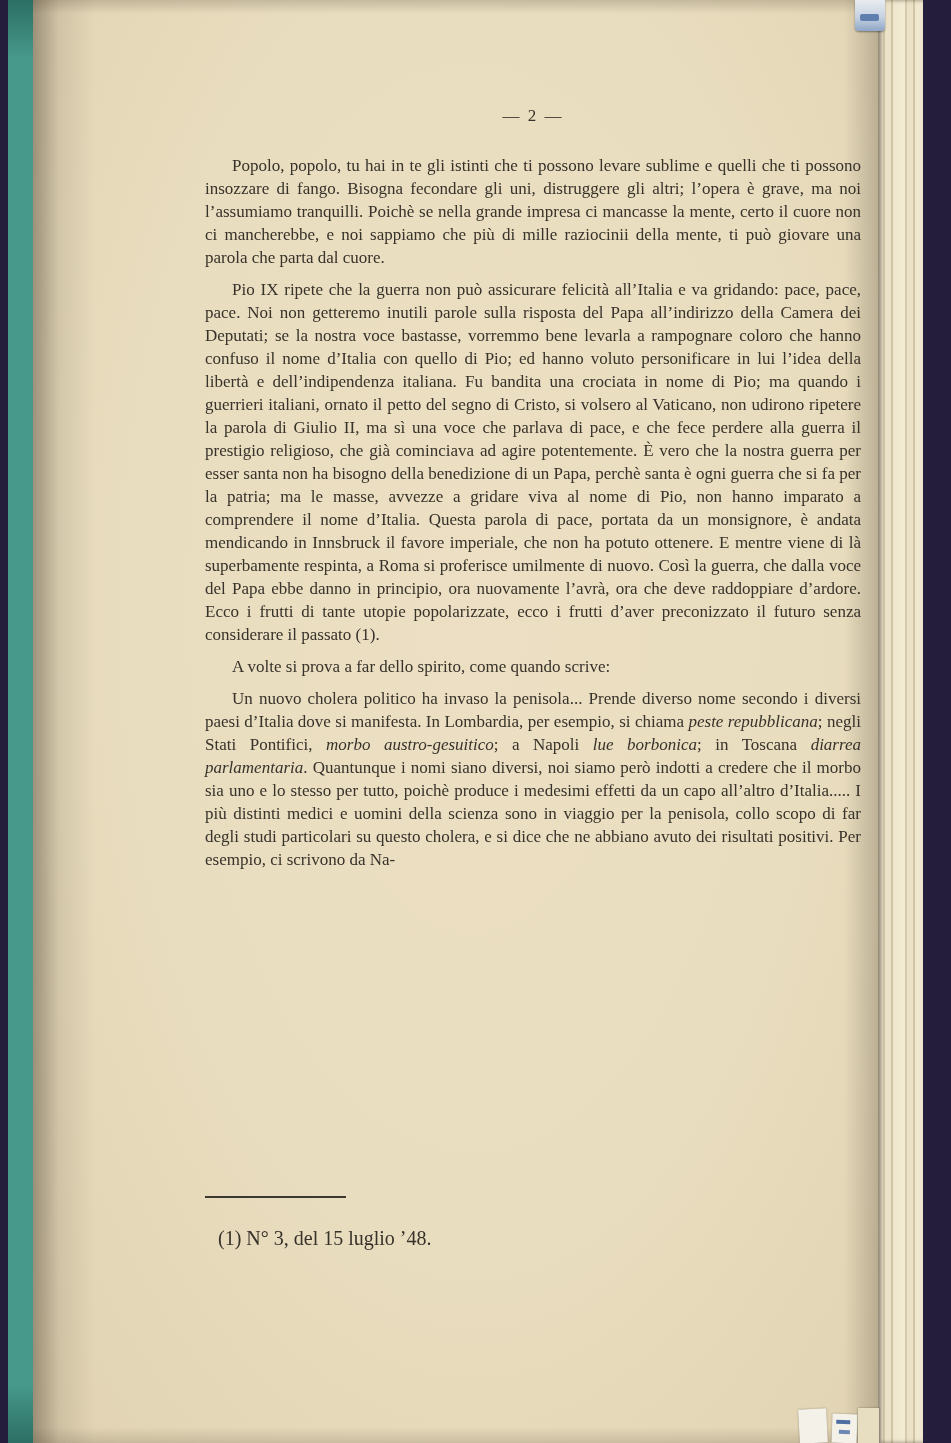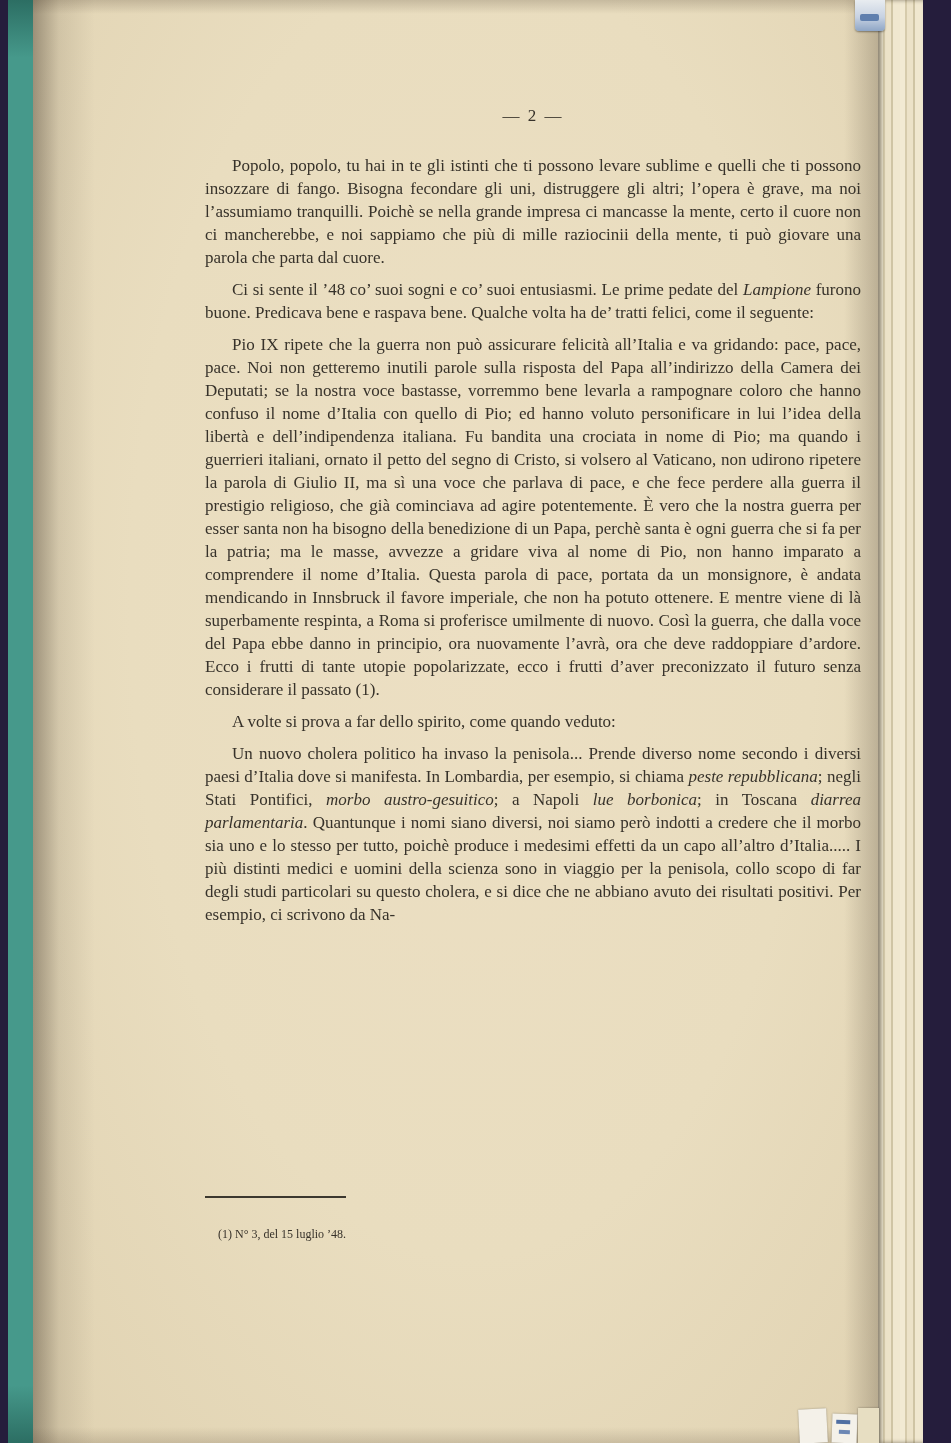--- a/index.html
+++ b/index.html
@@ -35,21 +35,21 @@
   .text-area{
     position:absolute;left:172px;top:104px;width:656px;
     font-size:17px;line-height:23px;text-align:justify;
     color:var(--ink);
   }
   .page-number{text-align:center;font-size:17px;letter-spacing:2px;margin:0 0 27px 0;}
   p.para{margin:0;text-indent:27px;}
   p.para.space-before{margin-top:9px;}
   .it{font-style:italic;}
   .footnote-rule{position:absolute;left:172px;top:1196px;width:141px;height:2px;background:#3c382f;}
-  .footnote{position:absolute;left:185px;top:1227px;font-size:12px;color:var(--ink);}
+  .footnote{position:absolute;left:185px;top:1227px;font-size:20px;color:var(--ink);}
   .page-edges{
     position:absolute;left:878px;top:0;width:45px;height:100%;
     background:repeating-linear-gradient(90deg,
       var(--edge-light) 0px, var(--edge-light) 5px,
       var(--edge-dark) 5px, var(--edge-dark) 7px,
       #ece2c8 7px, #ece2c8 13px,
       #cfc4a4 13px, #cfc4a4 15px,
       #f0e7cf 15px, #f0e7cf 22px);
     box-shadow:inset 3px 0 4px rgba(50,40,25,0.55);
   }
@@ -74,23 +74,22 @@
 <body>
 
 <div class="scene">
   <div class="cover-edge"></div>
 
   <div class="page">
     <div class="text-area">
       <div class="page-number">— 2 —</div>
       <div id="paragraphs">
           <p class="para"><span>Popolo, popolo, tu hai in te gli istinti che ti possono levare sublime e quelli che ti possono insozzare di fango. Bisogna fecondare gli uni, distruggere gli altri; l’opera è grave, ma noi l’assumiamo tranquilli. Poichè se nella grande impresa ci mancasse la mente, certo il cuore non ci mancherebbe, e noi sappiamo che più di mille raziocinii della mente, ti può giovare una parola che parta dal cuore.</span></p>
-          <p class="para space-before"><span>Ci si sente il ’48 co’ suoi sogni e co’ suoi entusiasmi. Le prime pedate del </span><span class="it">Lampione</span><span> furono buone. Predicava bene e raspava bene. Qualche volta ha de’ tratti felici, come il seguente:</span></p>
           <p class="para space-before"><span>Pio IX ripete che la guerra non può assicurare felicità all’Italia e va gridando: pace, pace, pace. Noi non getteremo inutili parole sulla risposta del Papa all’indirizzo della Camera dei Deputati; se la nostra voce bastasse, vorremmo bene levarla a rampognare coloro che hanno confuso il nome d’Italia con quello di Pio; ed hanno voluto personificare in lui l’idea della libertà e dell’indipendenza italiana. Fu bandita una crociata in nome di Pio; ma quando i guerrieri italiani, ornato il petto del segno di Cristo, si volsero al Vaticano, non udirono ripetere la parola di Giulio II, ma sì una voce che parlava di pace, e che fece perdere alla guerra il prestigio religioso, che già cominciava ad agire potentemente. È vero che la nostra guerra per esser santa non ha bisogno della benedizione di un Papa, perchè santa è ogni guerra che si fa per la patria; ma le masse, avvezze a gridare viva al nome di Pio, non hanno imparato a comprendere il nome d’Italia. Questa parola di pace, portata da un monsignore, è andata mendicando in Innsbruck il favore imperiale, che non ha potuto ottenere. E mentre viene di là superbamente respinta, a Roma si proferisce umilmente di nuovo. Così la guerra, che dalla voce del Papa ebbe danno in principio, ora nuovamente l’avrà, ora che deve raddoppiare d’ardore. Ecco i frutti di tante utopie popolarizzate, ecco i frutti d’aver preconizzato il futuro senza considerare il passato (1).</span></p>
-          <p class="para space-before"><span>A volte si prova a far dello spirito, come quando veduto:</span></p>
+          <p class="para space-before"><span>A volte si prova a far dello spirito, come quando scrive:</span></p>
           <p class="para space-before"><span>Un nuovo cholera politico ha invaso la penisola... Prende diverso nome secondo i diversi paesi d’Italia dove si manifesta. In Lombardia, per esempio, si chiama </span><span class="it">peste repubblicana</span><span>; negli Stati Pontifici, </span><span class="it">morbo austro-gesuitico</span><span>; a Napoli </span><span class="it">lue borbonica</span><span>; in Toscana </span><span class="it">diarrea parlamentaria</span><span>. Quantunque i nomi siano diversi, noi siamo però indotti a credere che il morbo sia uno e lo stesso per tutto, poichè produce i medesimi effetti da un capo all’altro d’Italia..... I più distinti medici e uomini della scienza sono in viaggio per la penisola, collo scopo di far degli studi particolari su questo cholera, e si dice che ne abbiano avuto dei risultati positivi. Per esempio, ci scrivono da Na-</span></p>
         </div>
     </div>
     <div class="footnote-rule"></div>
     <div class="footnote">(1) N° 3, del 15 luglio ’48.</div>
   </div>
 
   <div class="page-edges"></div>
   <div class="bookmark-top"></div>
   <div class="paper-scrap scrap-1"></div>

